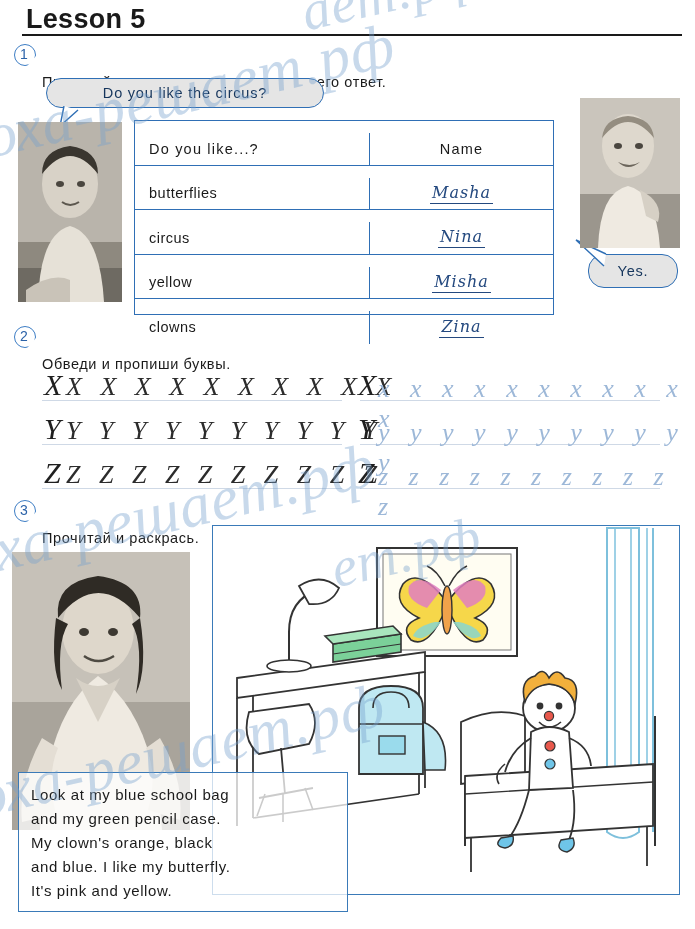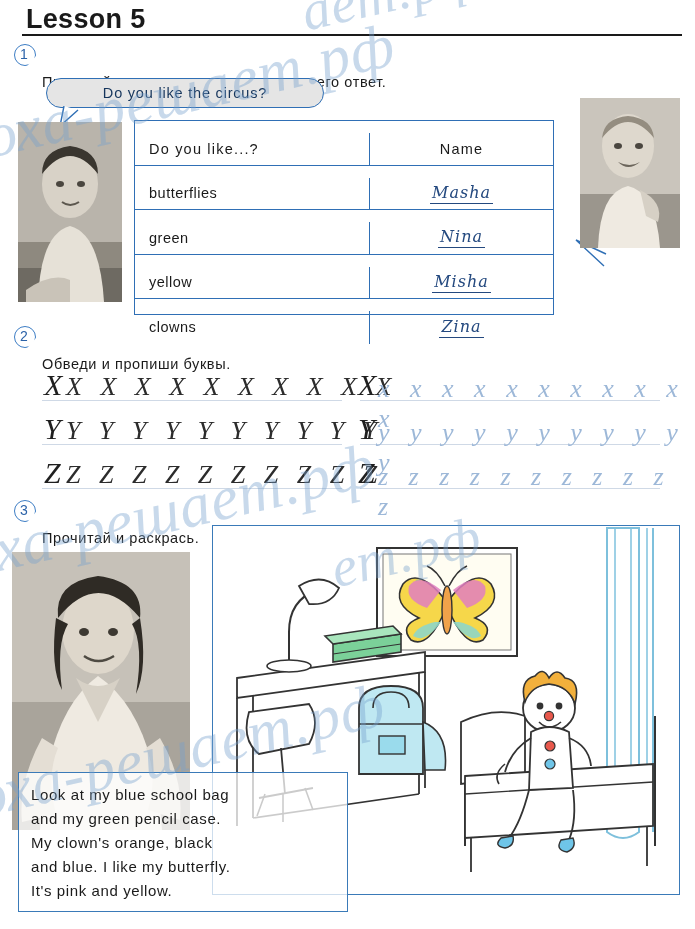--- a/index.html
+++ b/index.html
@@ -177,20 +177,21 @@
   <div class="title-underline"></div>
 
   <div class="task-num" style="left:14px; top:44px;">1</div>
   <div class="task-text" style="left:42px; top:46px;">Прочитай, расспроси друга и запиши его ответ.</div>
 
   <div class="bubble" style="left:46px; top:78px; width:278px; height:30px;">Do you like the circus?</div>
   <svg style="position:absolute; left:56px; top:106px; width:30px; height:22px;">
     <path d="M8,0 L4,20 L22,4" fill="#fff" stroke="#2f6fb5" stroke-width="1.4"></path>
   </svg>
 
+  <div class="bubble" style="left:588px; top:254px; width:90px; height:34px;">Yes.</div>
   <svg style="position:absolute; left:570px; top:236px; width:40px; height:34px;">
     <path d="M34,30 L6,4 L36,18" fill="#fff" stroke="#2f6fb5" stroke-width="1.4"></path>
   </svg>
 
   <div class="photo ph-boy-left">
     <svg width="104" height="180" viewBox="0 0 104 180">
       <rect width="104" height="180" fill="#b9b4ab"></rect>
       <rect y="120" width="104" height="60" fill="#8e897f"></rect>
       <rect x="0" y="146" width="104" height="34" fill="#6e6a62"></rect>
       <ellipse cx="52" cy="62" rx="28" ry="34" fill="#d8d2c7"></ellipse>
@@ -222,21 +223,21 @@
       <div class="c1">Do you like...?</div>
       <div class="c2">Name</div>
     </div>
     <div class="row">
       <div class="c1">butterflies</div>
       <div class="c2">
           <span class="hand">Masha</span>
         </div>
     </div>
     <div class="row">
-      <div class="c1">green</div>
+      <div class="c1">circus</div>
       <div class="c2">
           <span class="hand">Nina</span>
         </div>
     </div>
     <div class="row">
       <div class="c1">yellow</div>
       <div class="c2">
           <span class="hand">Misha</span>
         </div>
     </div>

